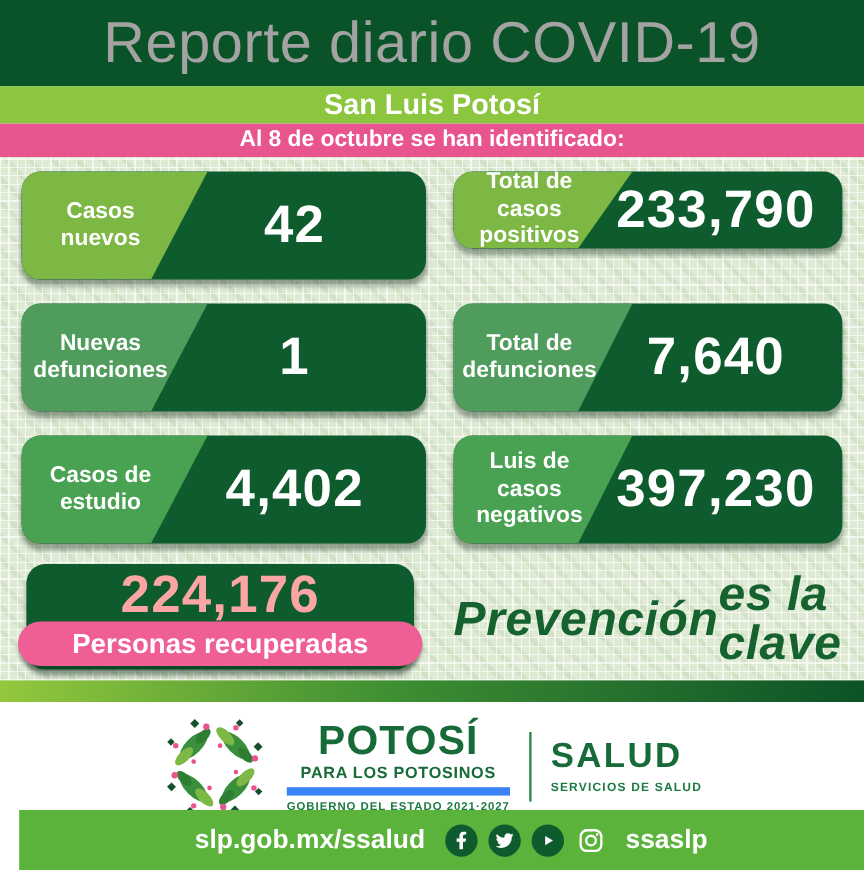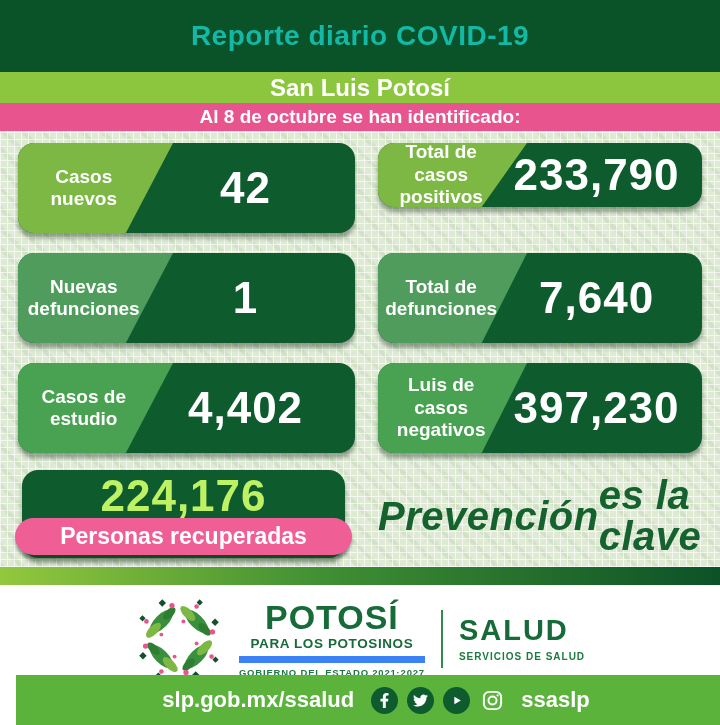--- a/index.html
+++ b/index.html
@@ -7,21 +7,21 @@
     position:relative;width:720px;height:725px;overflow:hidden;
     font-family:"Liberation Sans","DejaVu Sans",sans-serif;
     background:#ffffff;
   }
   
   .title-bar{
     position:absolute;left:0;top:0;width:720px;height:72px;
     background:#0a5228;display:flex;align-items:center;justify-content:center;
   }
   .title-bar h1{
-    margin:0;color:#14b8a6;font-size:28px;font-weight:bold;letter-spacing:.5px;
+    margin:0;color:#a3a3a3;font-size:48px;font-weight:normal;letter-spacing:.5px;
   }
   .subtitle-bar{
     position:absolute;left:0;top:72px;width:720px;height:31px;
     background:#8cc63f;display:flex;align-items:center;justify-content:center;
   }
   .subtitle-bar .sub{color:#ffffff;font-size:24px;font-weight:bold;}
   .date-bar{
     position:absolute;left:0;top:103px;width:720px;height:28px;
     background:#e8548e;display:flex;align-items:center;justify-content:center;
   }
@@ -66,21 +66,21 @@
   .c-r3r{left:378px;top:232px;width:324px;height:90px;}
   
   .recovered{
     position:absolute;left:22px;top:339px;width:323px;height:88px;
     background:#0e5c2e;border-radius:16px;
     box-shadow:0 5px 4px rgba(15,40,20,.40);
   }
   .recovered .big{
     position:absolute;left:0;right:0;top:2px;height:48px;
     display:flex;align-items:center;justify-content:center;
-    color:#bef264;font-size:44px;font-weight:bold;letter-spacing:1px;
+    color:#fca5a5;font-size:44px;font-weight:bold;letter-spacing:1px;
   }
   .recovered .pill{
     position:absolute;left:-7px;right:-7px;bottom:3px;height:37px;
     background:#ef5f96;border-radius:19px;
     display:flex;align-items:center;justify-content:center;
     color:#ffffff;font-size:23px;font-weight:bold;
     box-shadow:0 4px 3px rgba(15,40,20,.35);
   }
   
   .slogan{

